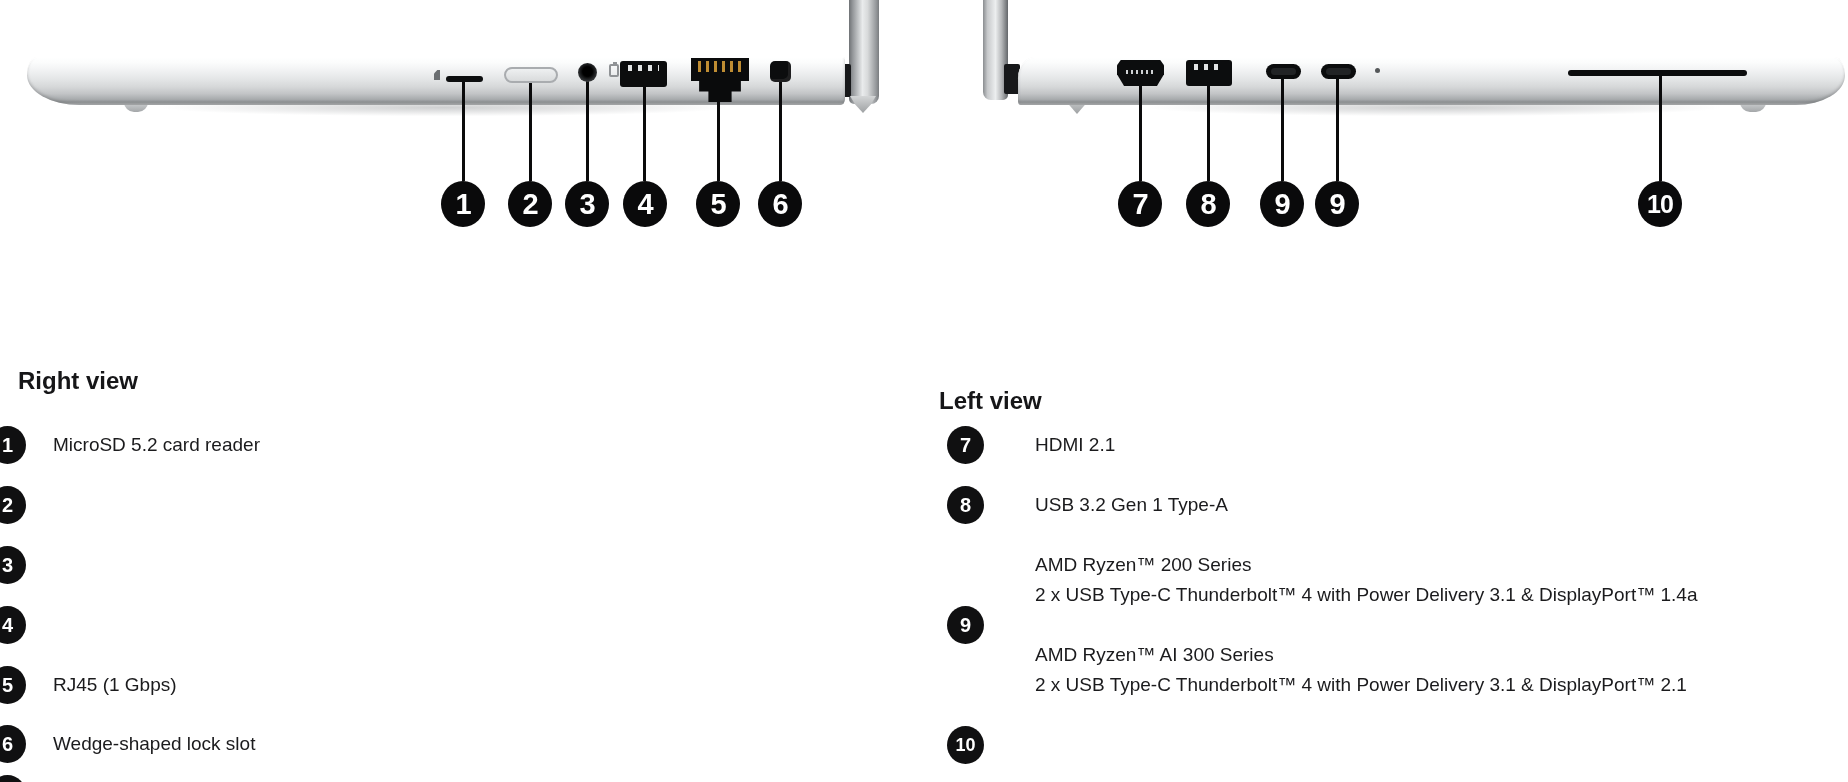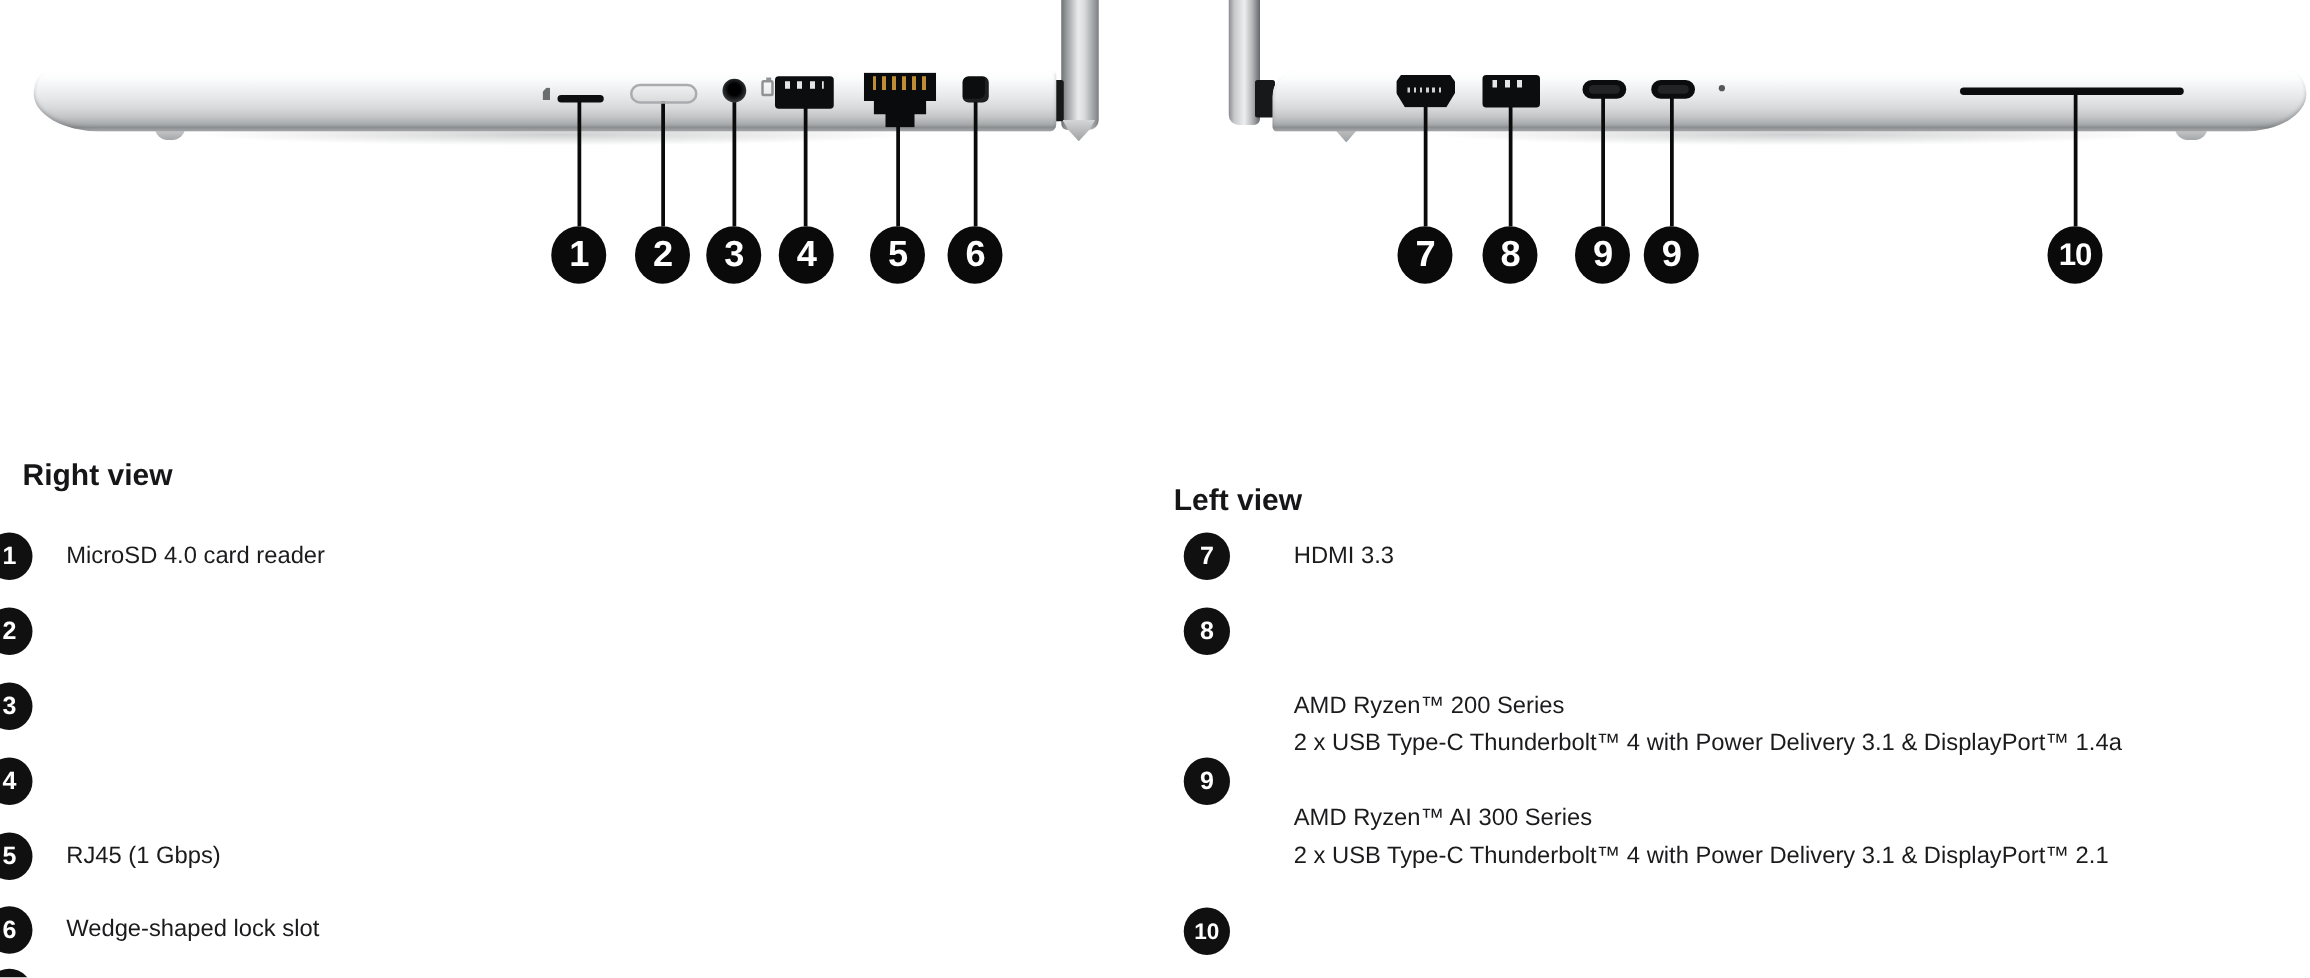--- a/index.html
+++ b/index.html
@@ -156,21 +156,21 @@
   <div class="abs callout" style="left:1118px">7</div>
   <div class="abs callout" style="left:1186px">8</div>
   <div class="abs callout" style="left:1260px">9</div>
   <div class="abs callout" style="left:1315px">9</div>
   <div class="abs callout" style="left:1638px;font-size:25px">10</div>
 
   <div class="abs heading" style="left:18px;top:368px">Right view</div>
 
   <div class="abs lrow" style="top:426px">
     <span class="lbadge" style="left:-11px">1</span>
-    <span class="llabel" style="left:53px">MicroSD 4.0 card reader</span>
+    <span class="llabel" style="left:53px">MicroSD 5.2 card reader</span>
   </div>
   <div class="abs lrow" style="top:486px">
     <span class="lbadge" style="left:-11px">2</span>
   </div>
   <div class="abs lrow" style="top:546px">
     <span class="lbadge" style="left:-11px">3</span>
   </div>
   <div class="abs lrow" style="top:606px">
     <span class="lbadge" style="left:-11px">4</span>
   </div>
@@ -180,24 +180,25 @@
   </div>
   <div class="abs lrow" style="top:725px">
     <span class="lbadge" style="left:-11px">6</span>
     <span class="llabel" style="left:53px">Wedge-shaped lock slot</span>
   </div>
 
   <div class="abs heading" style="left:939px;top:388px">Left view</div>
 
   <div class="abs lrow" style="top:426px">
     <span class="lbadge" style="left:947px">7</span>
-    <span class="llabel" style="left:1035px">HDMI 3.3</span>
+    <span class="llabel" style="left:1035px">HDMI 2.1</span>
   </div>
   <div class="abs lrow" style="top:486px">
     <span class="lbadge" style="left:947px">8</span>
+    <span class="llabel" style="left:1035px">USB 3.2 Gen 1 Type-A</span>
   </div>
 
   <span class="lbadge" style="left:947px;top:606px">9</span>
   <span class="lline" style="left:1035px;top:550px">AMD Ryzen™ 200 Series</span>
   <span class="lline" style="left:1035px;top:580px">2 x USB Type-C Thunderbolt™ 4 with Power Delivery 3.1 &amp; DisplayPort™ 1.4a</span>
   <span class="lline" style="left:1035px;top:640px">AMD Ryzen™ AI 300 Series</span>
   <span class="lline" style="left:1035px;top:670px">2 x USB Type-C Thunderbolt™ 4 with Power Delivery 3.1 &amp; DisplayPort™ 2.1</span>
 
   <div class="abs lrow" style="top:726px">
     <span class="lbadge" style="left:947px;font-size:18px">10</span>

